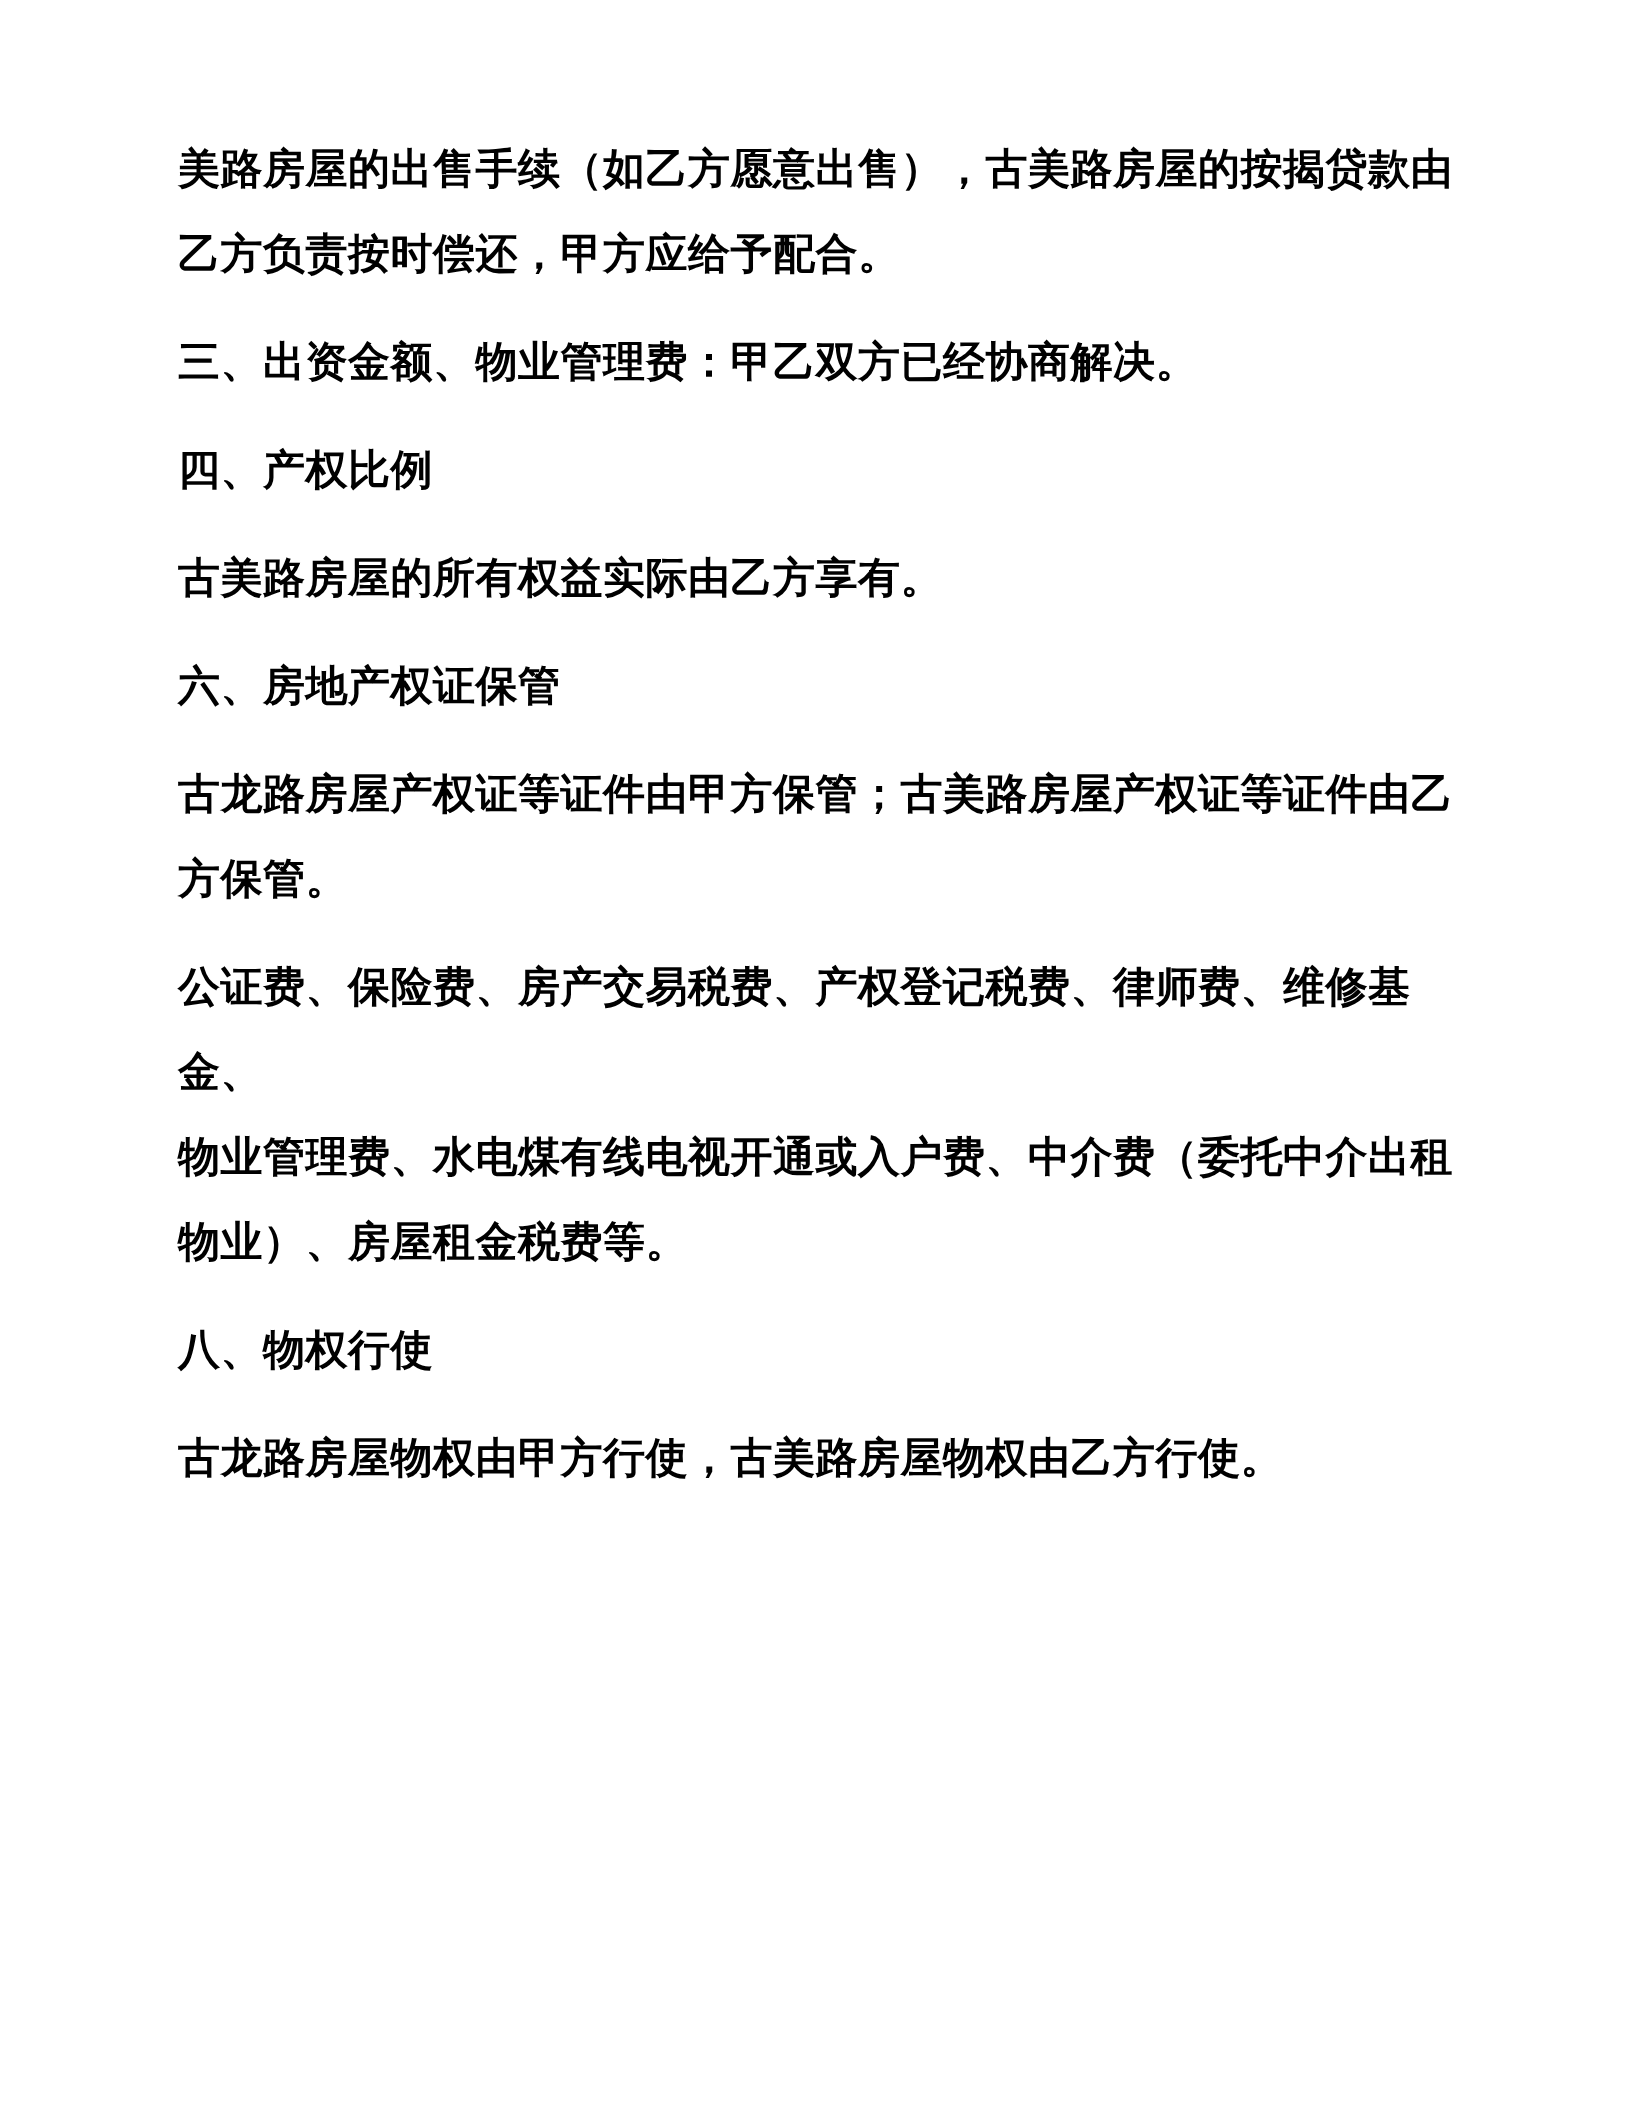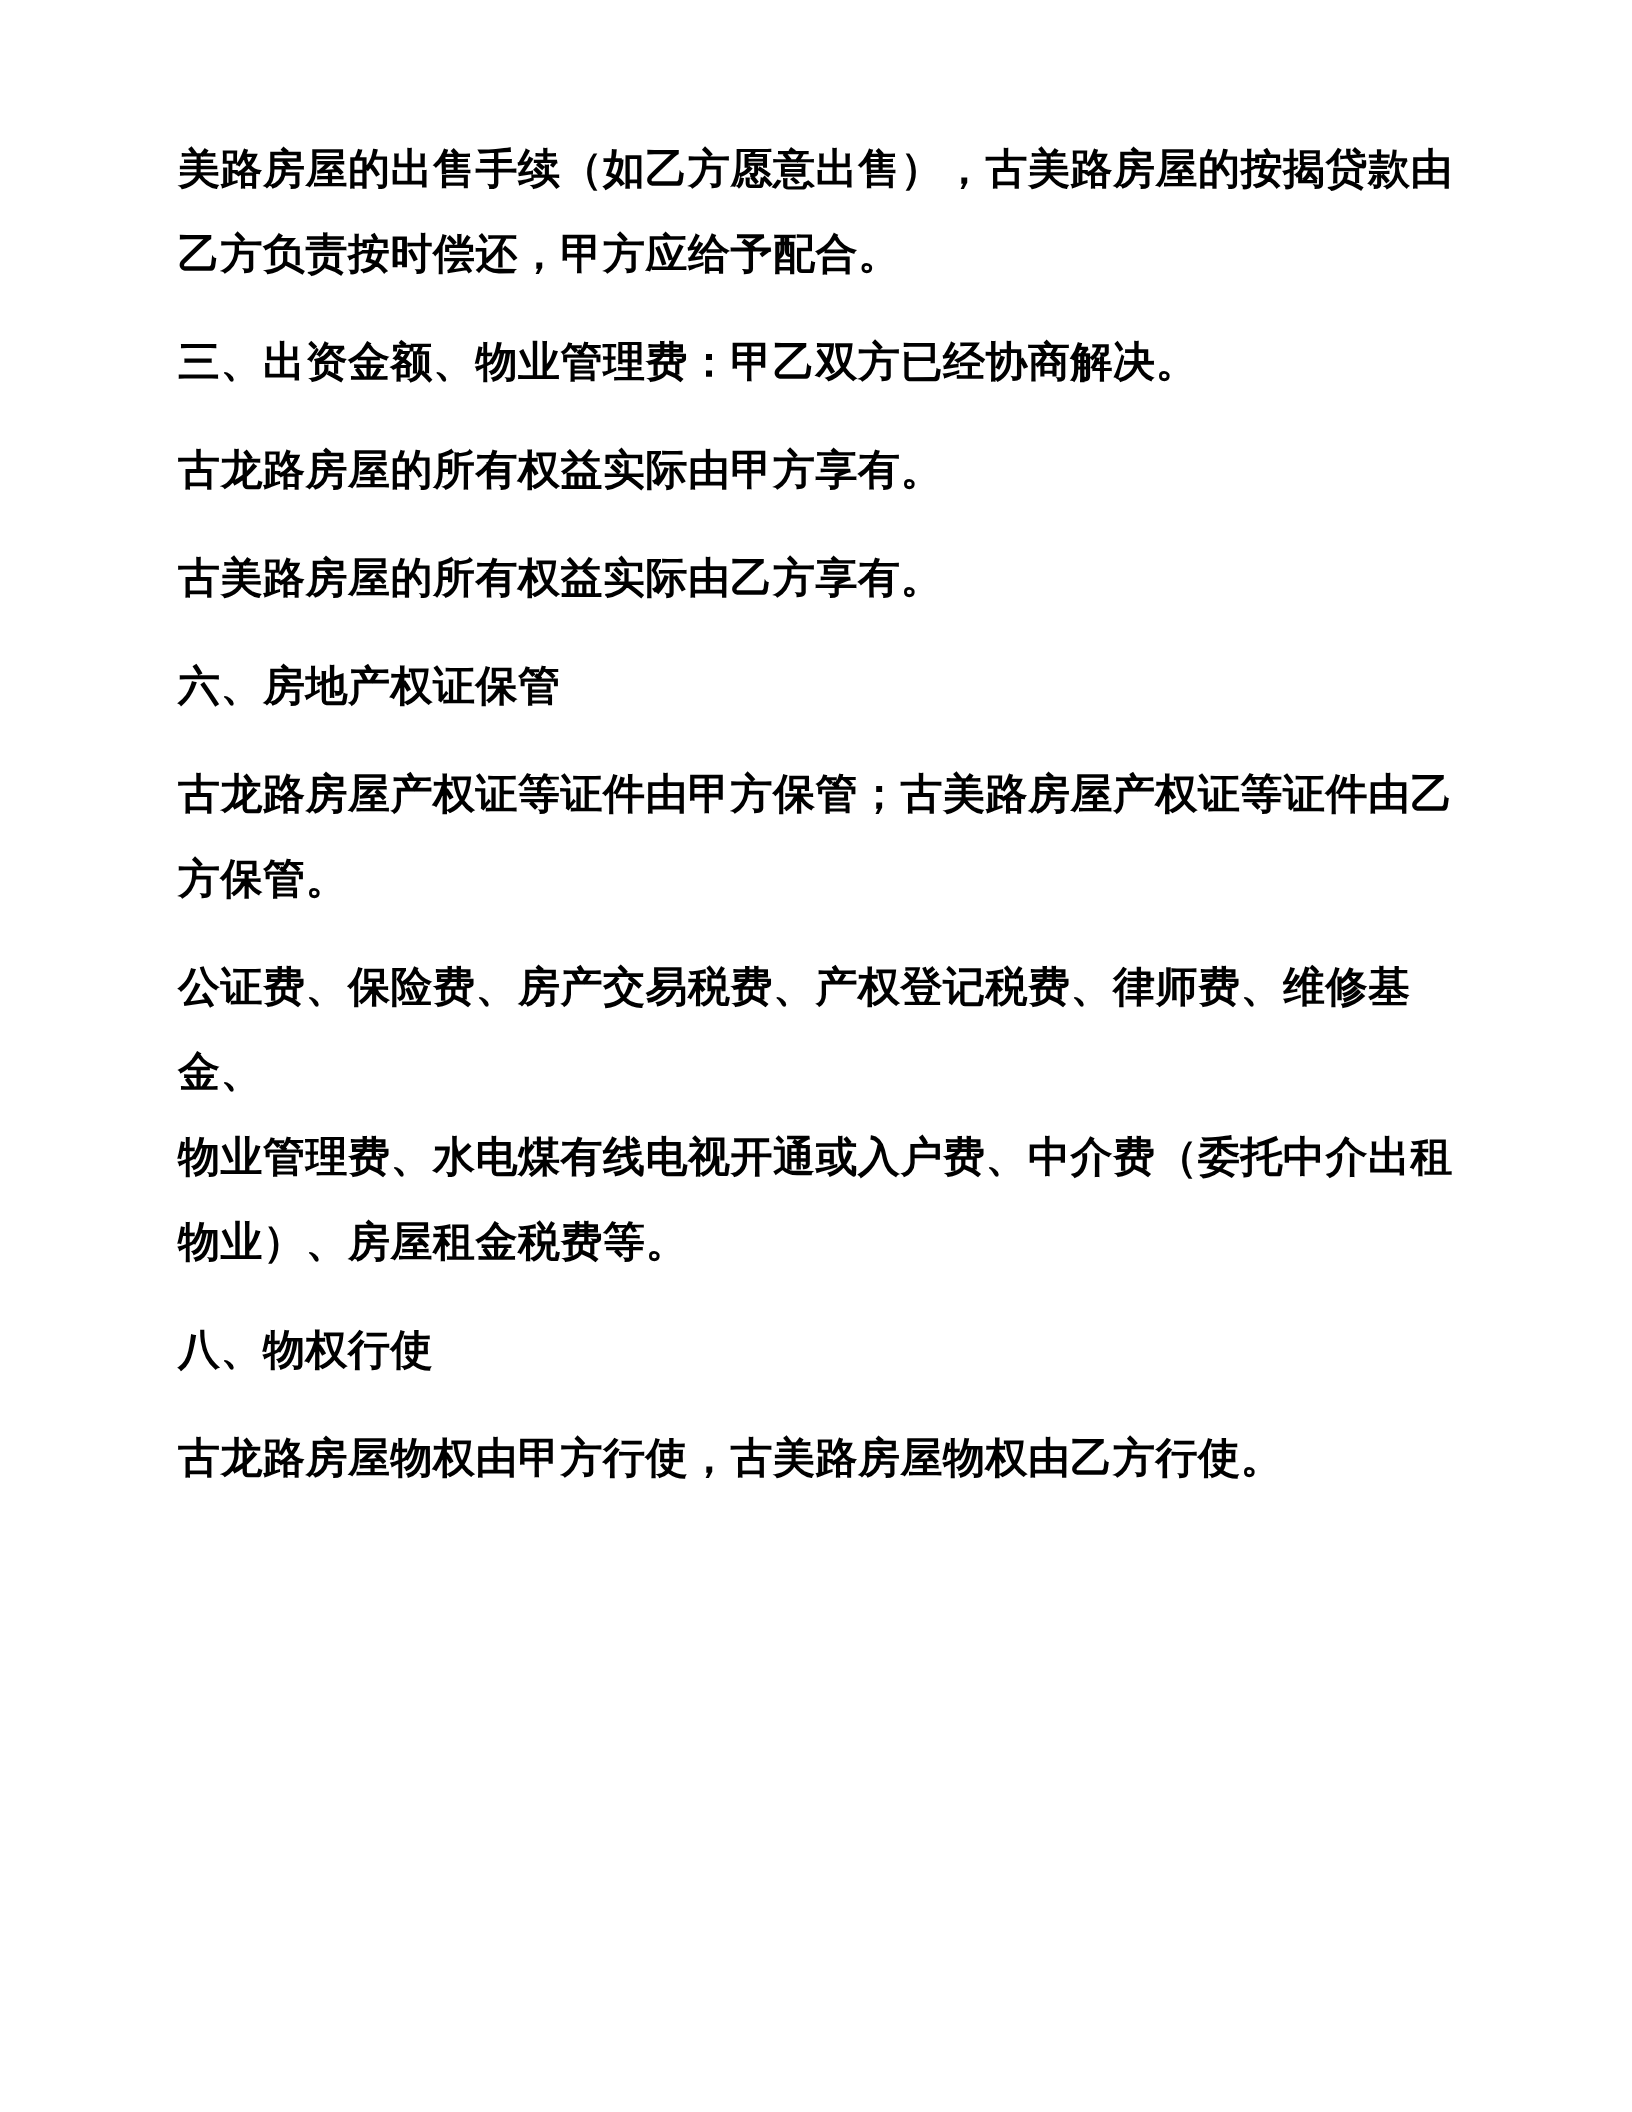--- a/index.html
+++ b/index.html
@@ -31,21 +31,21 @@
     text-align: left;
   }
 </style>
 </head>
 <body>
 
 <div class="page">
   <p class="doc-para">美路房屋的出售手续（如乙方愿意出售），古美路房屋的按揭贷款由
 乙方负责按时偿还，甲方应给予配合。</p>
   <p class="doc-para">三、出资金额、物业管理费：甲乙双方已经协商解决。</p>
-  <p class="doc-para">古龙路房屋的所有权益实际由甲方享有。</p>
+  <p class="doc-para">四、产权比例</p>
   <p class="doc-para">古美路房屋的所有权益实际由乙方享有。</p>
   <p class="doc-para">六、房地产权证保管</p>
   <p class="doc-para">古龙路房屋产权证等证件由甲方保管；古美路房屋产权证等证件由乙
 方保管。</p>
   <p class="doc-para">公证费、保险费、房产交易税费、产权登记税费、律师费、维修基金、
 物业管理费、水电煤有线电视开通或入户费、中介费（委托中介出租
 物业）、房屋租金税费等。</p>
   <p class="doc-para">八、物权行使</p>
   <p class="doc-para">古龙路房屋物权由甲方行使，古美路房屋物权由乙方行使。</p>
 </div>

